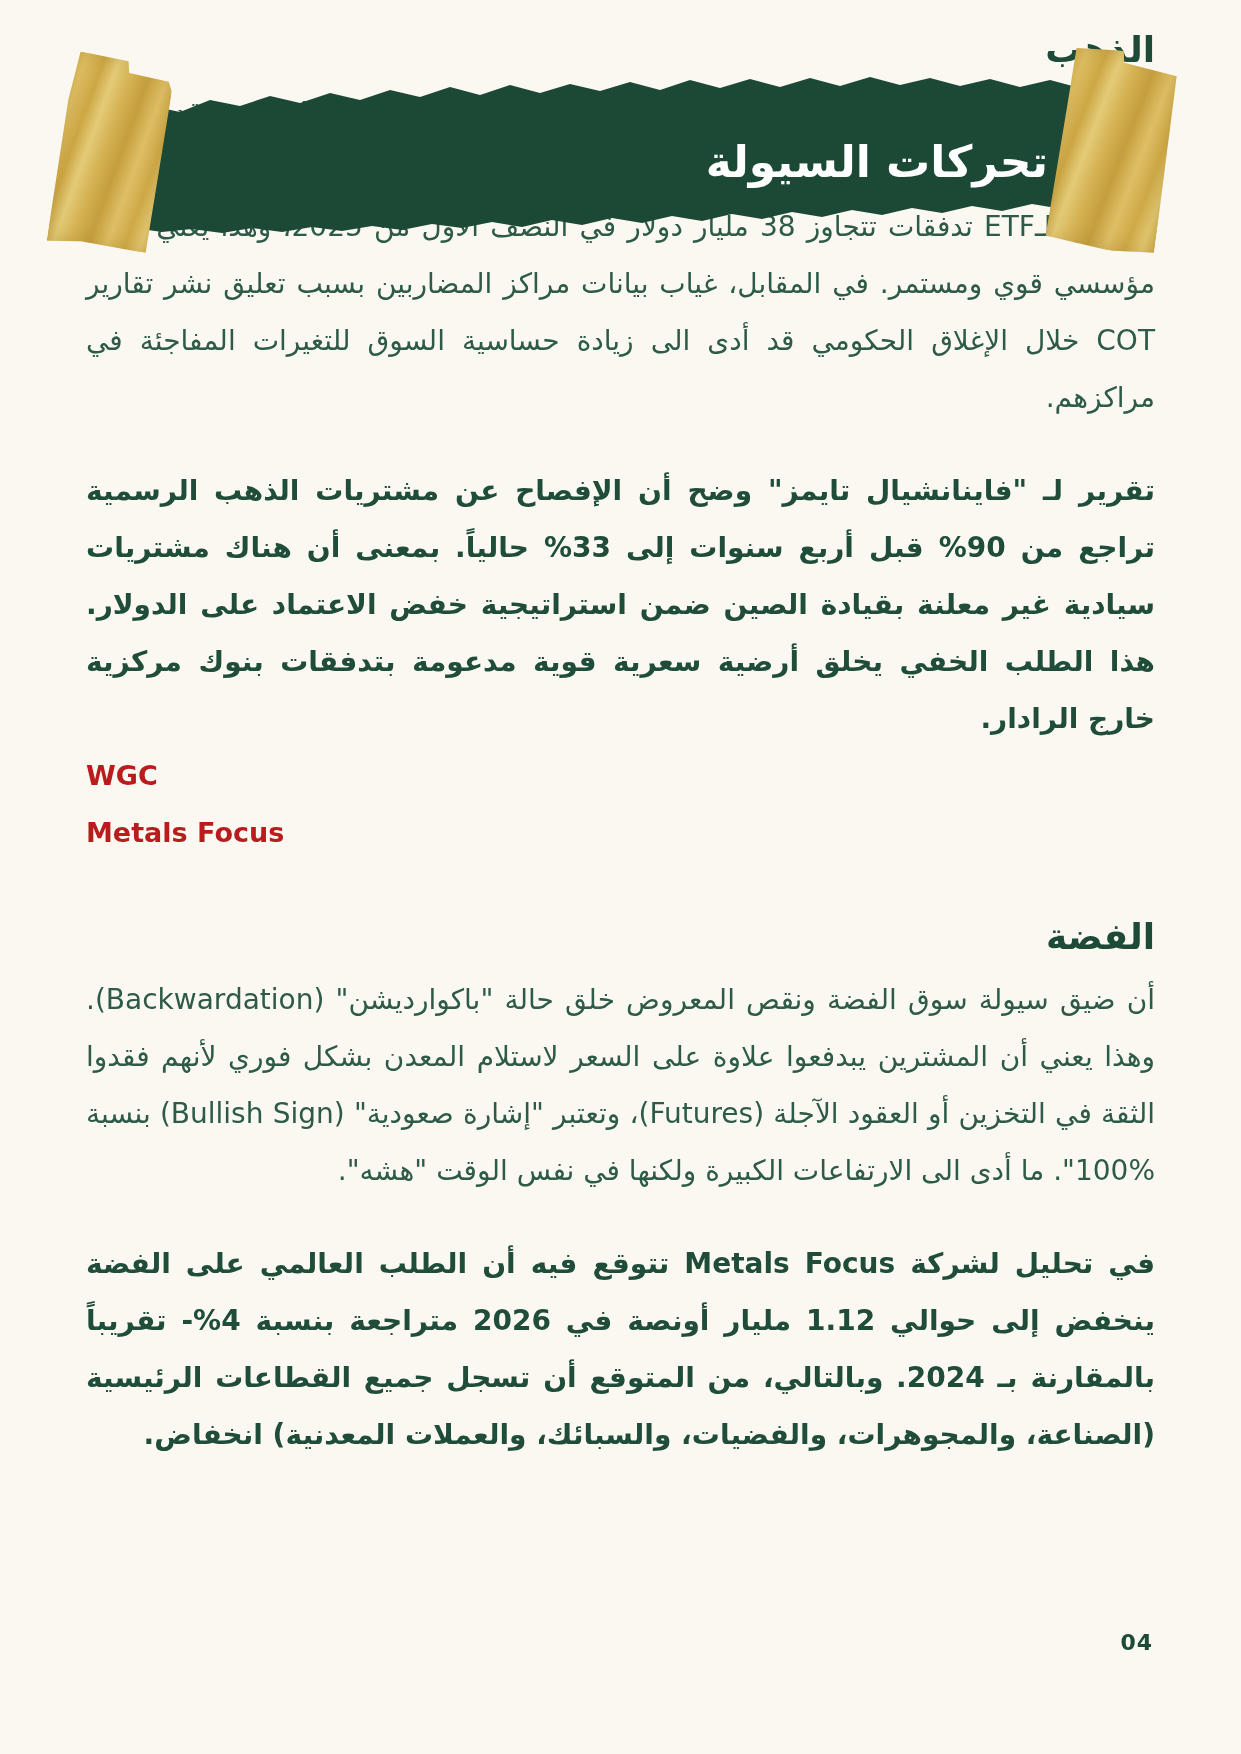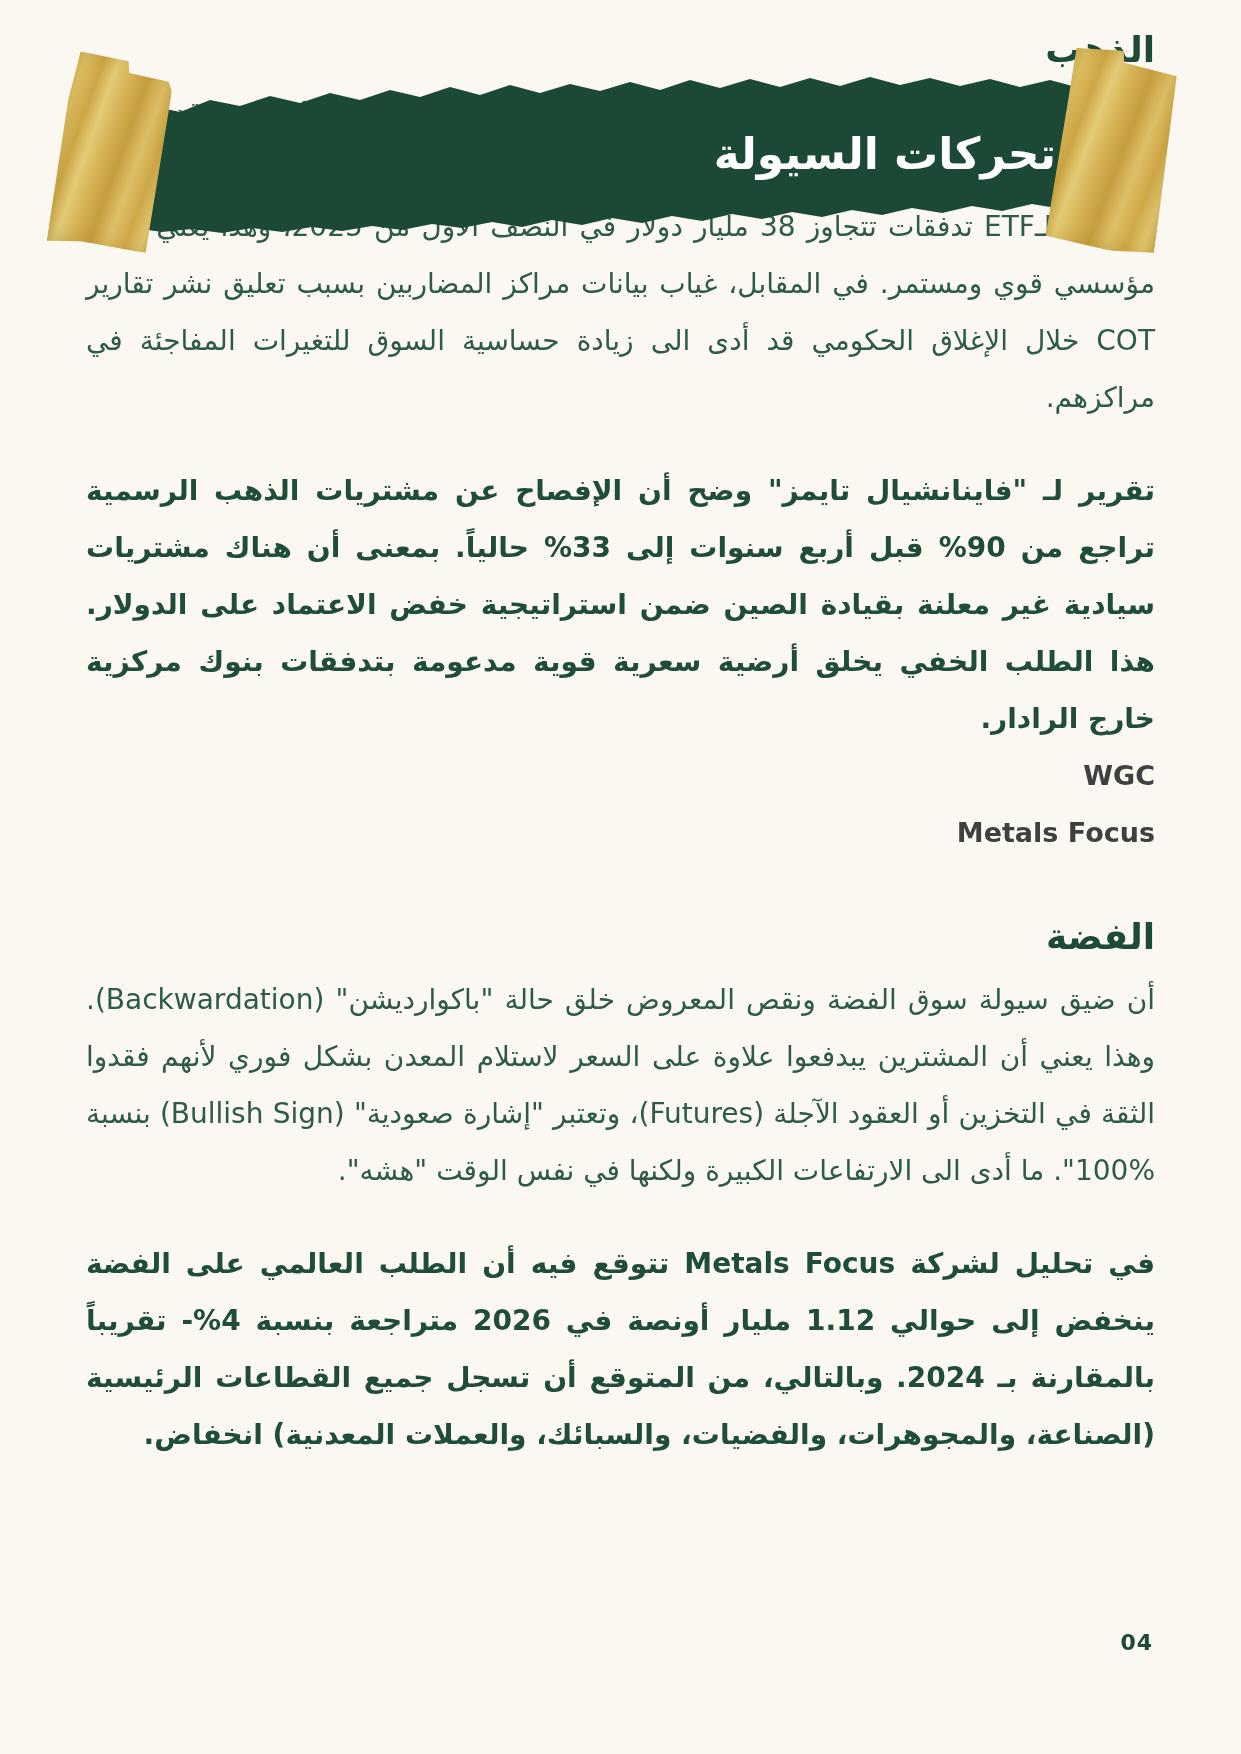--- a/index.html
+++ b/index.html
@@ -12,21 +12,21 @@
     position:relative;
     width:1241px;height:1754px;
     background:#fbf8f2;
     overflow:hidden;
   }
   
   .banner-wrap{position:absolute;top:0;left:0;width:1241px;height:270px;}
   .banner-svg{position:absolute;top:0;left:0;z-index:1;}
   .banner-title{
     position:absolute;top:124px;right:181px;z-index:4;
-    margin:4px;
+    margin:12px;
     font-size:44px;font-weight:bold;color:#ffffff;
     direction:rtl;letter-spacing:0;
   }
   .tape{
     position:absolute;z-index:3;
     background:
       linear-gradient(103deg,
         #d0ac4a 0%, #ddbd62 12%, #cda744 24%, #e4cb78 34%,
         #d5b254 45%, #c59e3d 57%, #debf66 69%, #cfa947 81%,
         #e2c770 91%, #d3af4e 100%);
@@ -61,23 +61,23 @@
     font-size:28px;line-height:57px;
     text-align:justify;
     color:#2e5b47;
   }
   p.body.bold{
     margin-top:36px;
     font-weight:bold;
     color:#1f4d3a;
   }
   .sources{
-    text-align:right;
+    text-align:left;
     font-size:27px;line-height:57px;
-    font-weight:bold;color:#404040;
+    font-weight:bold;color:#b91c1c;
   }
   .section-silver .heading{margin-top:52px;}
   .page-number{
     position:absolute;top:1630px;right:88px;
     font-size:22px;font-weight:bold;color:#1e4a38;
     letter-spacing:1px;
   }
 </style>
 </head>
 <body>

